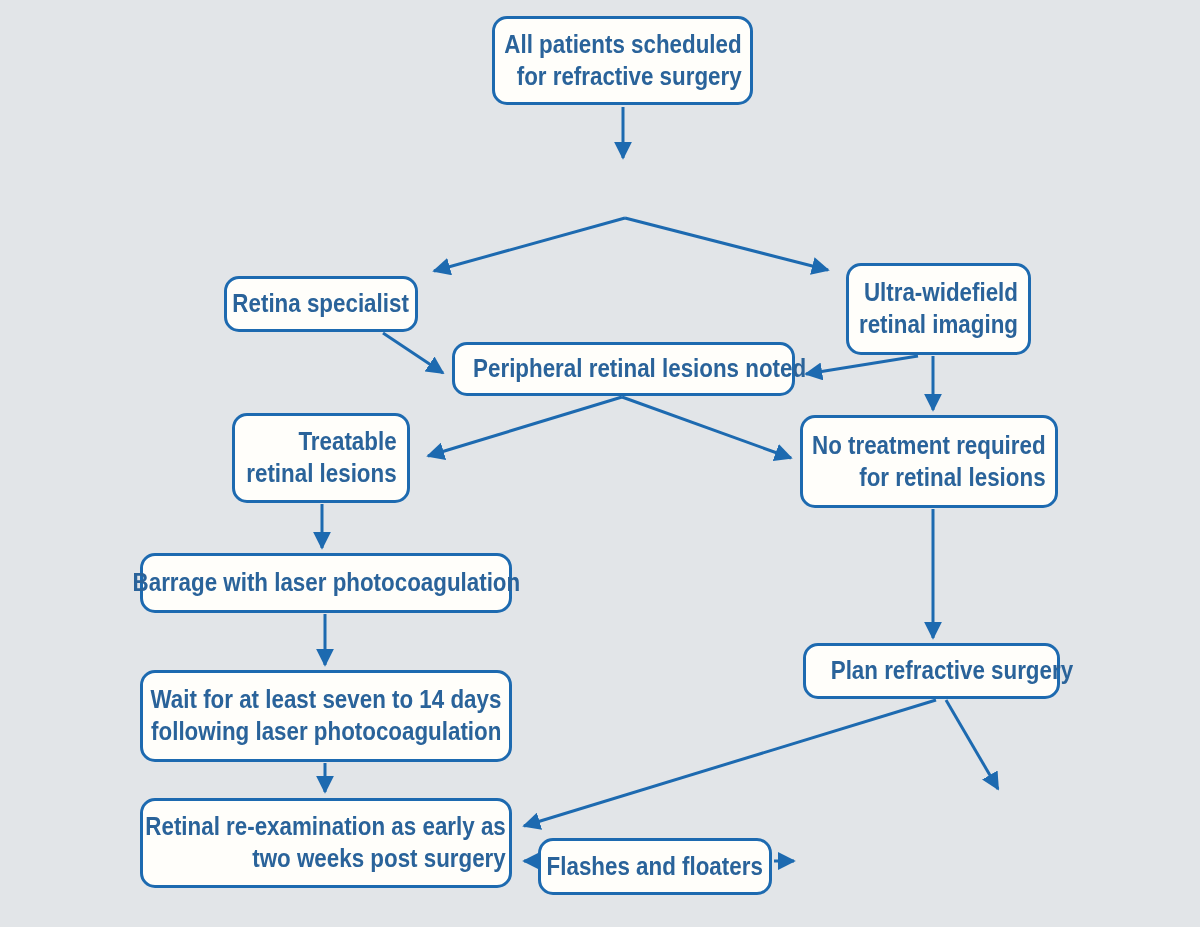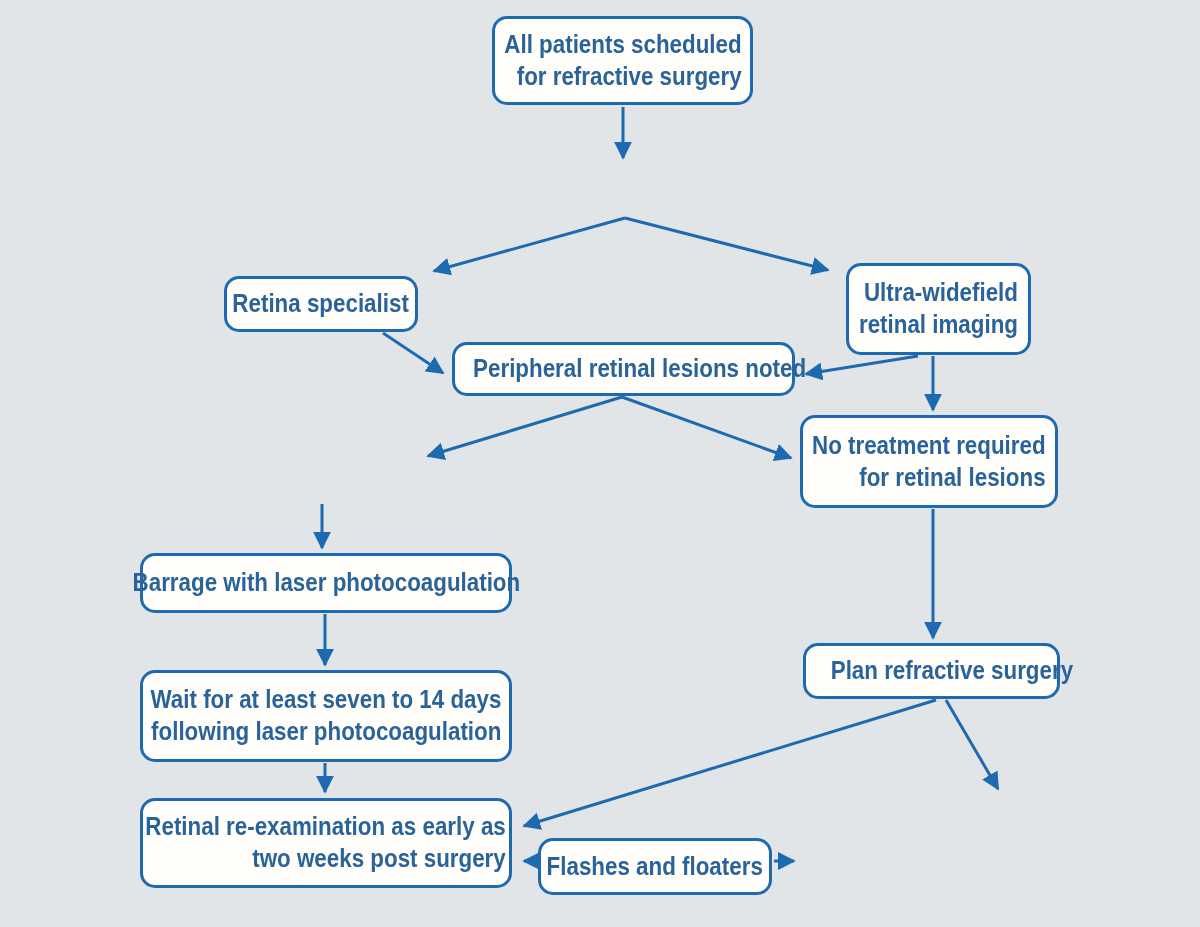--- a/index.html
+++ b/index.html
@@ -100,20 +100,26 @@
       <span>retinal imaging</span>
     </div>
   </div>
 
   <div class="box" style="left:452px; top:342px; width:343px; height:54px;padding-left:32px;">
     <div class="label">
       <span>Peripheral retinal lesions noted</span>
     </div>
   </div>
 
+  <div class="box" style="left:232px; top:413px; width:178px; height:90px;">
+    <div class="label">
+      <span>Treatable</span>
+      <span>retinal lesions</span>
+    </div>
+  </div>
 
   <div class="box" style="left:800px; top:415px; width:258px; height:93px;">
     <div class="label">
       <span>No treatment required</span>
       <span>for retinal lesions</span>
     </div>
   </div>
 
   <div class="box" style="left:140px; top:553px; width:372px; height:60px;">
     <div class="label">

